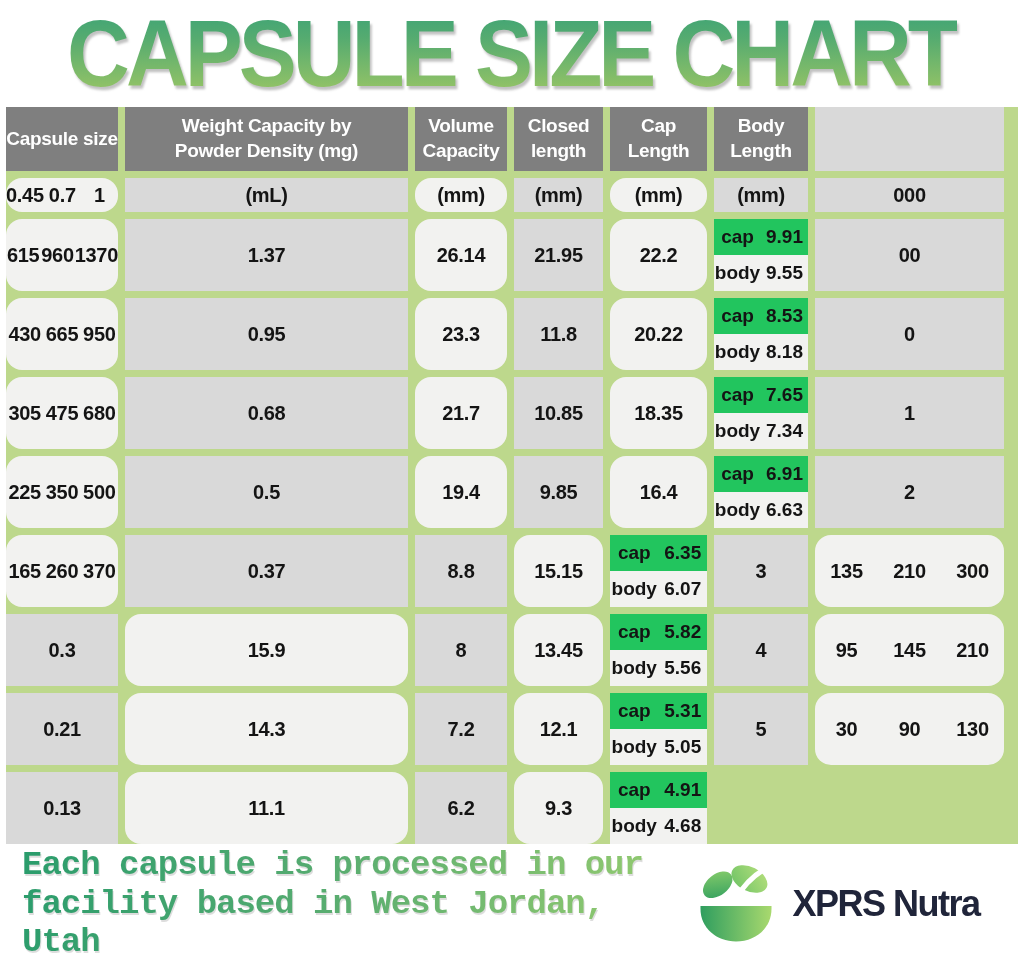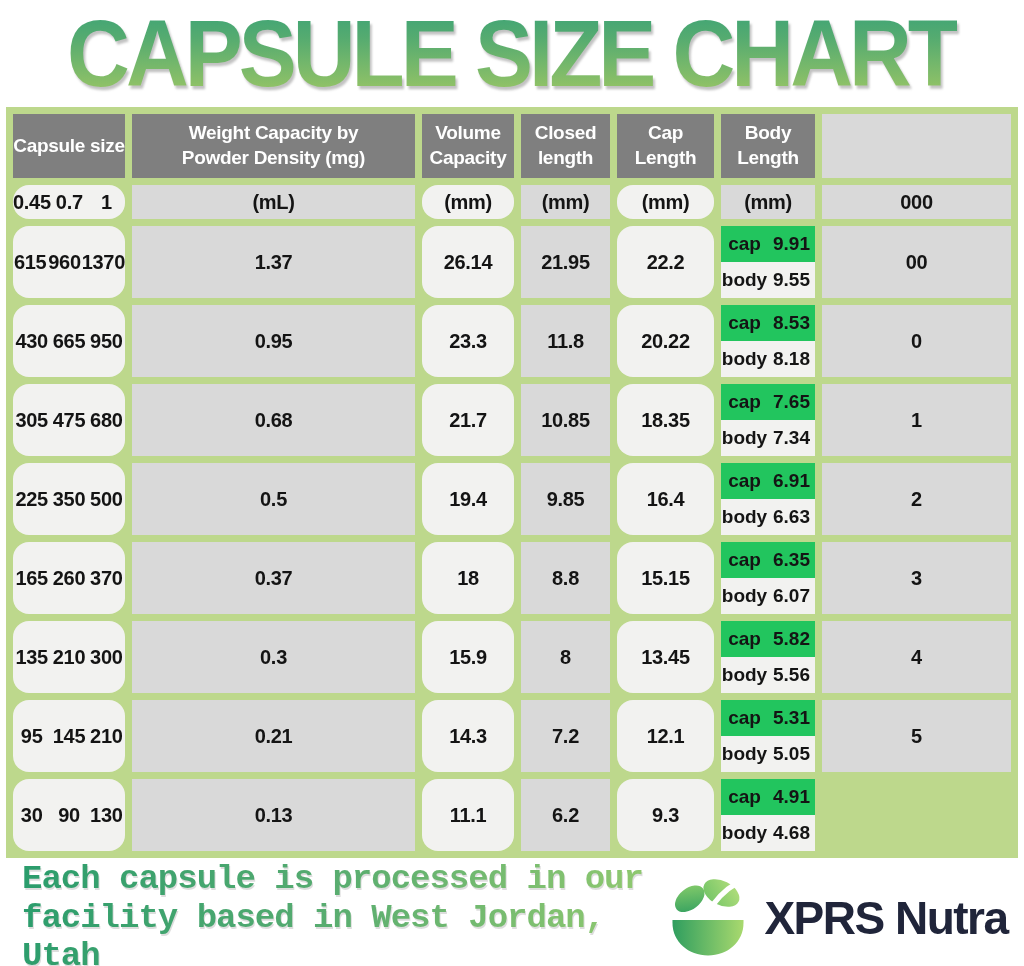--- a/index.html
+++ b/index.html
@@ -26,21 +26,20 @@
     background-clip: text;
     color: transparent;
     filter: drop-shadow(2px 3px 1px rgba(80,80,80,0.35));
   }
 
   
   .cap-table {
     width: 1012px;
     margin: 0 auto;
     background: #bdd88c;
-    padding: 7px;
     display: grid;
     grid-template-columns: 112px 283px 92px 89px 97px 94px 189px;
     grid-template-rows: 64px 34px repeat(8, 72px);
     gap: 7px;
   }
   .cell {
     display: flex; align-items: center; justify-content: center;
     text-align: center;
     color: #141414;
     font-weight: bold;
@@ -97,21 +96,21 @@
     filter: drop-shadow(1px 2px 0px rgba(120,120,120,0.25));
     font-family: Liberation Mono, monospace;
   }
   .brand {
     flex: 1;
     display: flex; align-items: center; justify-content: center;
     gap: 8px;
   }
   .brand-logo { width: 96px; height: 96px; flex: none; }
   .brand-name {
-    font-size: 46px;
+    font-size: 36px;
     font-weight: bold;
     letter-spacing: -1.5px;
     color: #20253a;
     white-space: nowrap;
   }
 </style>
 </head>
 <body>
 
 <div class="title-wrap">
@@ -235,21 +234,20 @@
       </div>
   </div>
 
   <div class="cell gray">2</div>
   <div class="cell lite triple">
     <span>165</span>
     <span>260</span>
     <span>370</span>
   </div>
   <div class="cell gray">0.37</div>
-  <div class="cell lite">18</div>
   <div class="cell gray">8.8</div>
   <div class="cell lite">15.15</div>
   <div class="ext-cell">
     <div class="ext-half ext-cap">
         <span>cap</span>
         <span>6.35</span>
       </div>
     <div class="ext-half ext-body">
         <span>body</span>
         <span>6.07</span>

